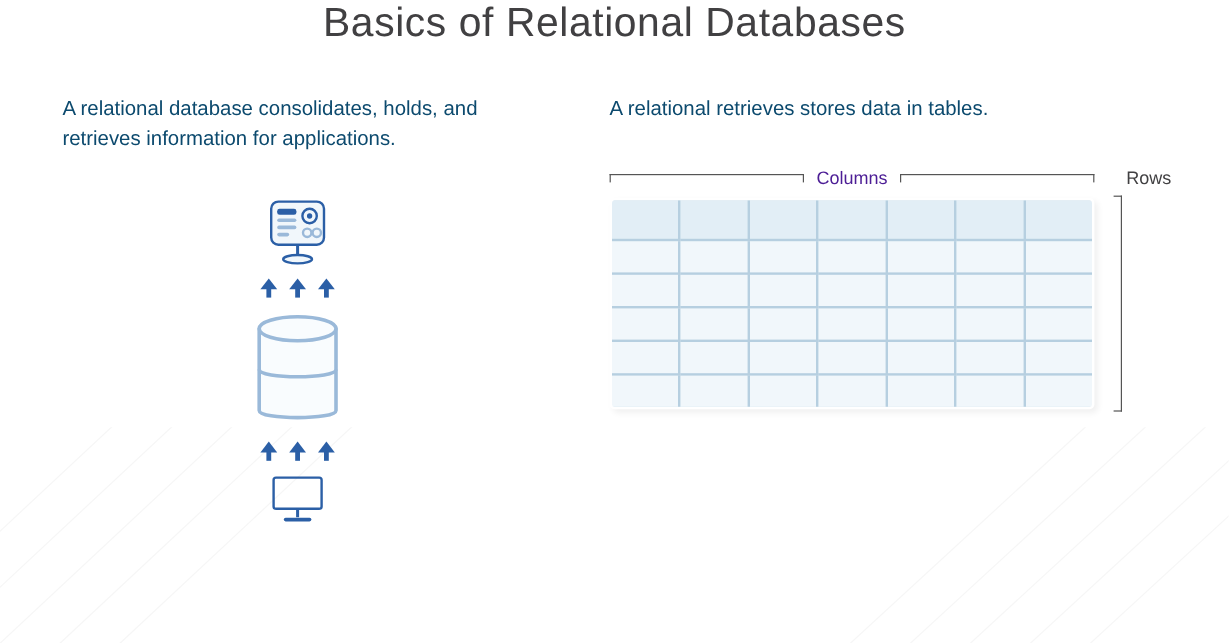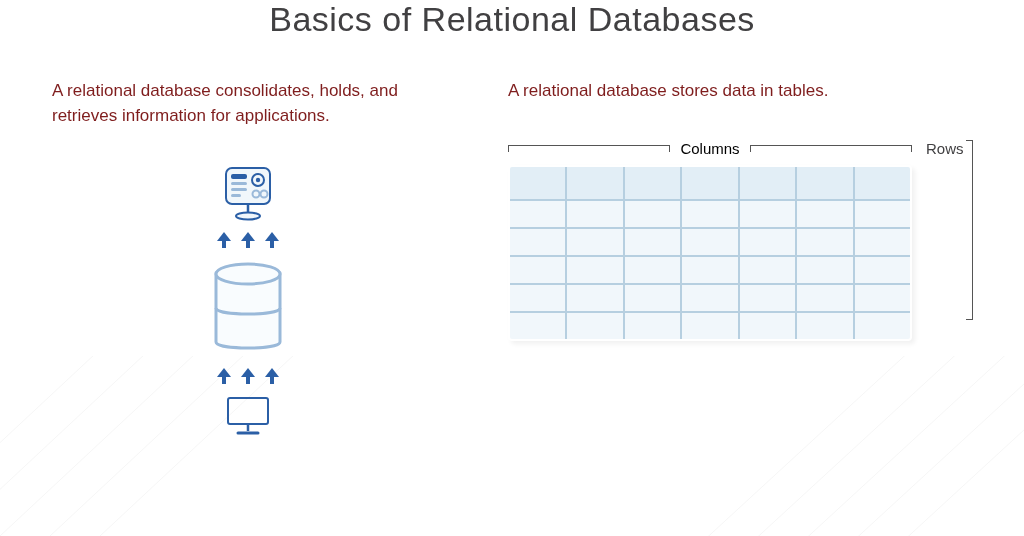--- a/index.html
+++ b/index.html
@@ -29,21 +29,21 @@
       display: flex;
       margin-top: 40px;
       padding: 0 48px;
       gap: 60px;
     }
     .left-col { flex: 0 0 400px; display: flex; flex-direction: column; align-items: center; }
     .right-col { flex: 1; display: flex; flex-direction: column; }
     .description {
       font-size: 17px;
       font-weight: 300;
-      color: #7f1d1d;
+      color: #0c4a6e;
       line-height: 1.45;
       margin-bottom: 36px;
     }
     .left-col .description { align-self: flex-start; margin-left: 4px; }
     .db-diagram { display: flex; flex-direction: column; align-items: center; gap: 10px; }
     .arrows-row { display: flex; gap: 10px; }
     .arrow-up {
       width: 14px; height: 16px;
       position: relative;
     }
@@ -71,39 +71,40 @@
       gap: 10px;
       margin-bottom: 8px;
     }
     .columns-label-row .bracket-line {
       height: 7px;
       flex: 1;
       border-top: 1px solid #555;
       border-left: 1px solid #555;
       border-right: 1px solid #555;
     }
-    .label-text { font-size: 15px; color: #000000; font-weight: 300; }
+    .label-text { font-size: 15px; color: #4c1d95; font-weight: 300; }
     .data-table {
       border-collapse: collapse;
       width: 100%;
       box-shadow: 3px 3px 5px rgba(0,0,0,0.06);
       border: 2px solid #b6cfe0;
       border-radius: 4px;
       overflow: hidden;
     }
     .data-table td {
       border: 2px solid #b6cfe0;
       height: 28px;
       background: #f1f7fb;
       width: 14.28%;
     }
     .data-table tr:first-child td { background: #e2eef6; height: 34px; }
     .rows-label-col {
       display: flex;
-      align-items: flex-start;
+      flex-direction: column;
+      align-items: flex-end;
       width: 50px;
     }
     .rows-label { font-size: 15px; color: #414042; font-weight: 300; margin-bottom: 6px; }
     .rows-bracket {
       width: 7px;
       height: 180px;
       border-right: 1px solid #555;
       border-top: 1px solid #555;
       border-bottom: 1px solid #555;
       align-self: flex-start;
@@ -177,21 +178,21 @@
           <rect x="4" y="4" width="40" height="26" rx="2" fill="#ffffff" stroke="#2b5fa6" stroke-width="2"></rect>
           <line x1="24" y1="30" x2="24" y2="37" stroke="#2b5fa6" stroke-width="2.5"></line>
           <line x1="14" y1="39" x2="34" y2="39" stroke="#2b5fa6" stroke-width="3" stroke-linecap="round"></line>
         </svg>
       </div>
 
     </div>
   </div>
 
   <div class="right-col">
-    <p class="description">A relational database stores data in tables.</p>
+    <p class="description">A relational retrieves stores data in tables.</p>
 
     <div class="table-area">
       <div class="table-wrapper">
         <div class="columns-label-row">
           <span class="bracket-line"></span>
           <span class="label-text">Columns</span>
           <span class="bracket-line"></span>
         </div>
         <table class="data-table">
           <tbody id="table-body">

